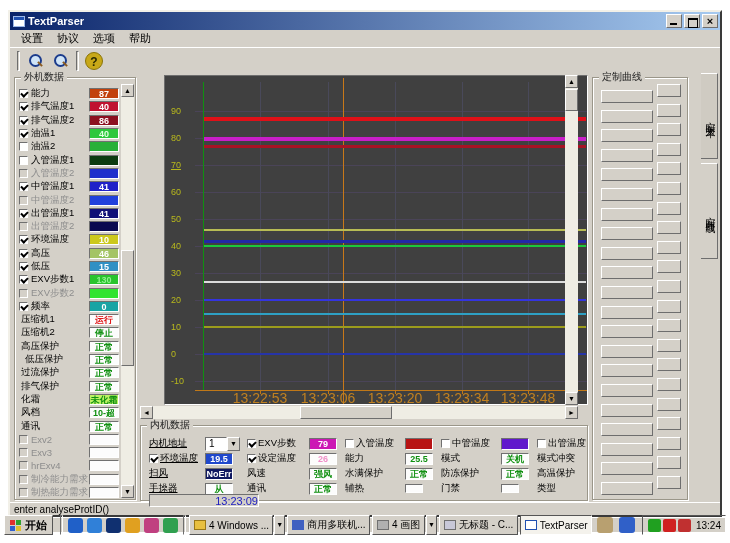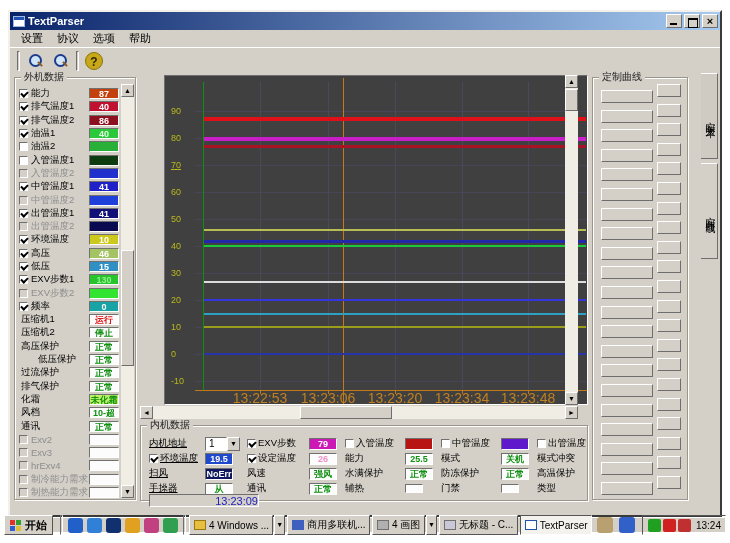--- a/index.html
+++ b/index.html
@@ -234,21 +234,21 @@
             </div>
             <div class="prow">
               <span class="plabel" style="margin-left: 2px;">压缩机2</span>
               <span class="badge" style="background: rgb(252, 252, 252); color: rgb(16, 144, 16);">停止</span>
             </div>
             <div class="prow">
               <span class="plabel" style="margin-left: 2px;">高压保护</span>
               <span class="badge" style="background: rgb(252, 252, 252); color: rgb(16, 144, 16);">正常</span>
             </div>
             <div class="prow">
-              <span class="plabel" style="margin-left: 6px; text-align: center;">低压保护</span>
+              <span class="plabel" style="margin-left: 6px;">低压保护</span>
               <span class="badge" style="background: rgb(252, 252, 252); color: rgb(16, 144, 16);">正常</span>
             </div>
             <div class="prow">
               <span class="plabel" style="margin-left: 2px;">过流保护</span>
               <span class="badge" style="background: rgb(252, 252, 252); color: rgb(16, 144, 16);">正常</span>
             </div>
             <div class="prow">
               <span class="plabel" style="margin-left: 2px;">排气保护</span>
               <span class="badge" style="background: rgb(252, 252, 252); color: rgb(16, 144, 16);">正常</span>
             </div>
@@ -564,20 +564,21 @@
           <div class="curve-row-w" style="top: 404px;"></div>
           <div class="curve-row-n" style="top: 398px;"></div>
         </div>
 
       <div id="side-tabs">
           <div class="side-tab" style="left: 691px; top: 0px; height: 86px; background: rgb(207, 203, 194);">实时文本</div>
           <div class="side-tab" style="left: 691px; top: 90px; height: 96px; background: rgb(212, 208, 200);">实时曲线</div>
         </div>
     </div>
 
+    <div class="statusbar">enter analyseProtID()</div>
   </div>
 
   <div class="taskbar">
     <div class="start-btn">
       <span class="flag">
         <i style="background:#e03030"></i>
           <i style="background:#30a030"></i>
           <i style="background:#3060d0"></i>
           <i style="background:#e0c030"></i>
       </span>

